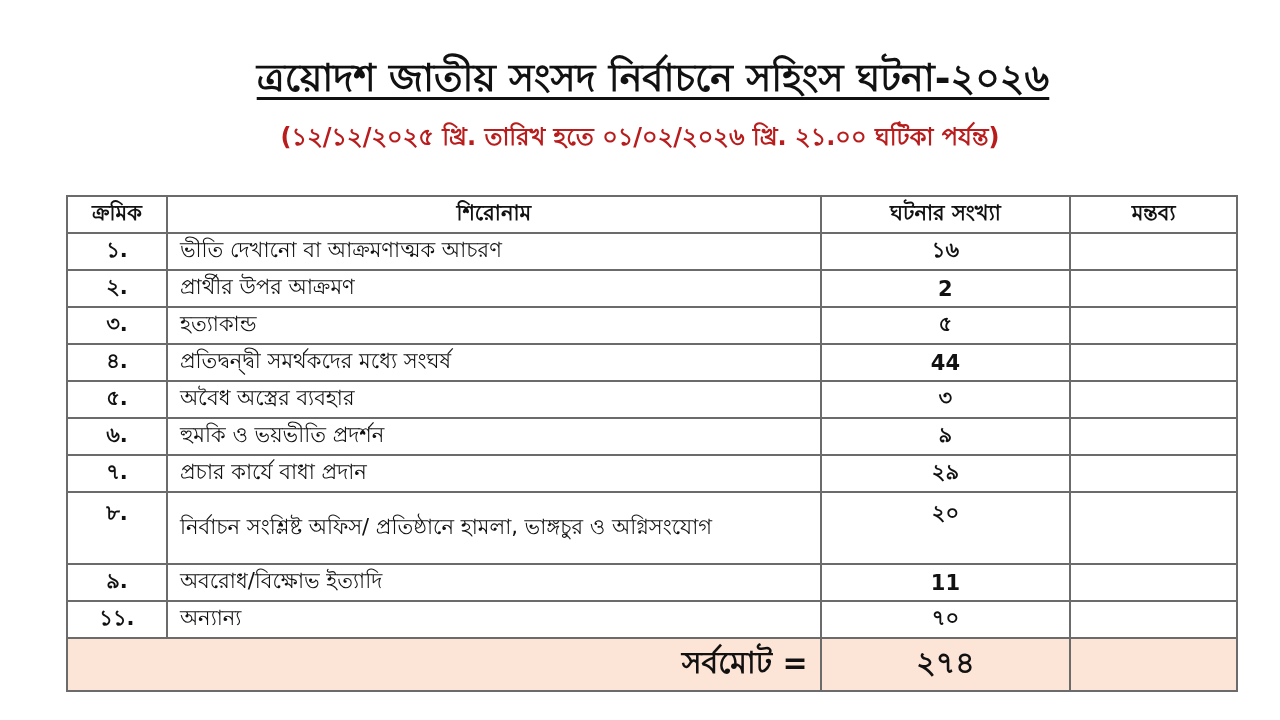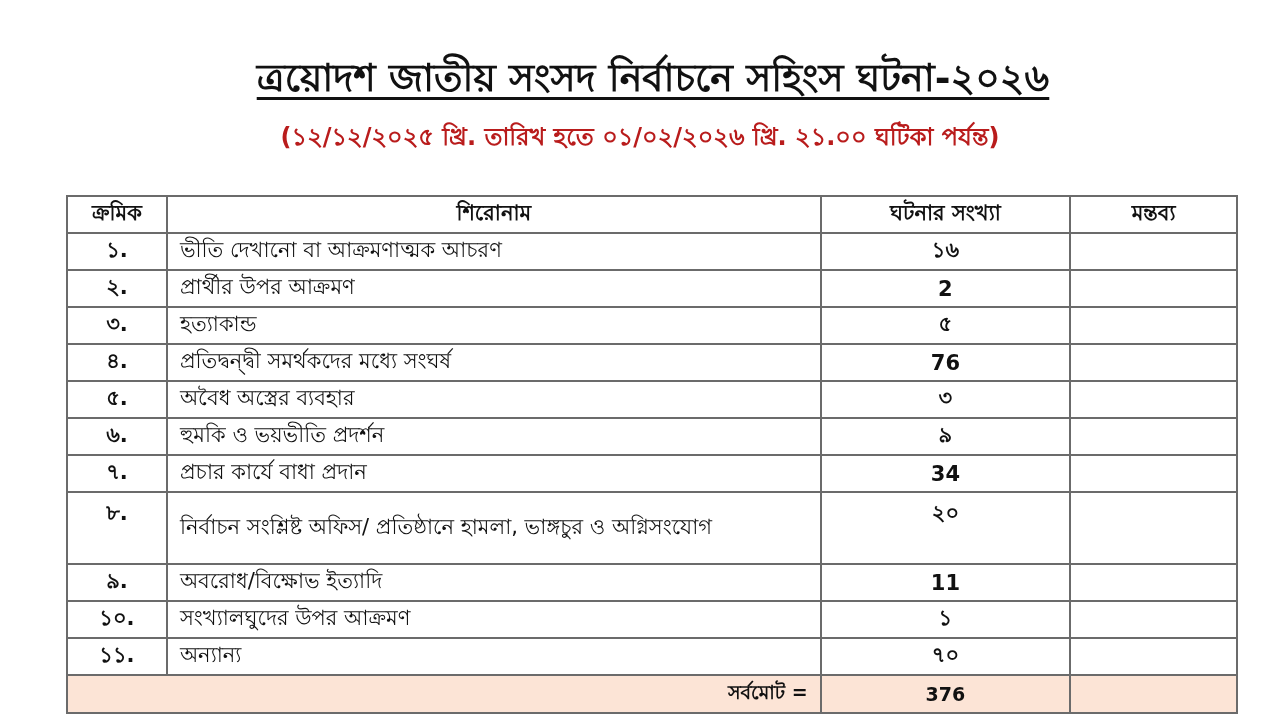--- a/index.html
+++ b/index.html
@@ -14,21 +14,21 @@
                  border-collapse:collapse; font-size:21px; }
   table.report th, table.report td { border:2px solid #6b6b6b; padding:0 12px; height:34px; }
   table.report th { font-weight:bold; text-align:center;border-radius:18px; }
   col.c1 { width:100px; } col.c2 { width:655px; } col.c3 { width:250px; } col.c4 { width:167px; }
   td.serial { text-align:center; font-weight:bold; }
   td.label { text-align:left; }
   td.count { text-align:center; font-weight:bold; vertical-align:middle;margin-top:31px; }
   tr.tall td { height:66px; }
   tr.tall td.count { vertical-align:top; padding-top:4px; }
   tr.tall td.serial { vertical-align:top; padding-top:4px; }
-  tr.total td { background:#fce4d6; height:36px; font-weight:bold; font-size:19px; }
+  tr.total td { background:#fce4d6; height:36px; font-weight:bold; font-size:30px; }
   tr.total td.total-label { text-align:right; }
 </style>
 </head>
 <body>
 
 <div class="title"><span>ত্রয়োদশ জাতীয় সংসদ নির্বাচনে সহিংস ঘটনা-২০২৬</span></div>
 <div class="subtitle">(১২/১২/২০২৫ খ্রি. তারিখ হতে ০১/০২/২০২৬ খ্রি. ২১.০০ ঘটিকা পর্যন্ত)</div>
 
 <table class="report">
   <colgroup>
@@ -60,64 +60,58 @@
       </tr>
     <tr>
         <td class="serial">৩.</td>
         <td class="label">হত্যাকান্ড</td>
         <td class="count">৫</td>
         <td></td>
       </tr>
     <tr>
         <td class="serial">৪.</td>
         <td class="label">প্রতিদ্বন্দ্বী সমর্থকদের মধ্যে সংঘর্ষ</td>
-        <td class="count">76</td>
+        <td class="count">44</td>
         <td></td>
       </tr>
     <tr>
         <td class="serial">৫.</td>
         <td class="label">অবৈধ অস্ত্রের ব্যবহার</td>
         <td class="count">৩</td>
         <td></td>
       </tr>
     <tr>
         <td class="serial">৬.</td>
         <td class="label">হুমকি ও ভয়ভীতি প্রদর্শন</td>
         <td class="count">৯</td>
         <td></td>
       </tr>
     <tr>
         <td class="serial">৭.</td>
         <td class="label">প্রচার কার্যে বাধা প্রদান</td>
-        <td class="count">34</td>
+        <td class="count">২৯</td>
         <td></td>
       </tr>
     <tr class="tall">
         <td class="serial">৮.</td>
         <td class="label">নির্বাচন সংশ্লিষ্ট অফিস/ প্রতিষ্ঠানে হামলা, ভাঙ্গচুর ও অগ্নিসংযোগ</td>
         <td class="count">২০</td>
         <td></td>
       </tr>
     <tr>
         <td class="serial">৯.</td>
         <td class="label">অবরোধ/বিক্ষোভ ইত্যাদি</td>
         <td class="count">11</td>
         <td></td>
       </tr>
     <tr>
-        <td class="serial">১০.</td>
-        <td class="label">সংখ্যালঘুদের উপর আক্রমণ</td>
-        <td class="count">১</td>
-        <td></td>
-      </tr>
-    <tr>
         <td class="serial">১১.</td>
         <td class="label">অন্যান্য</td>
         <td class="count">৭০</td>
         <td></td>
       </tr>
     <tr class="total">
       <td class="total-label" colspan="2">সর্বমোট =</td>
-      <td class="count">376</td>
+      <td class="count">২৭৪</td>
       <td></td>
     </tr>
   </tbody>
 </table>
 
 </body></html>

